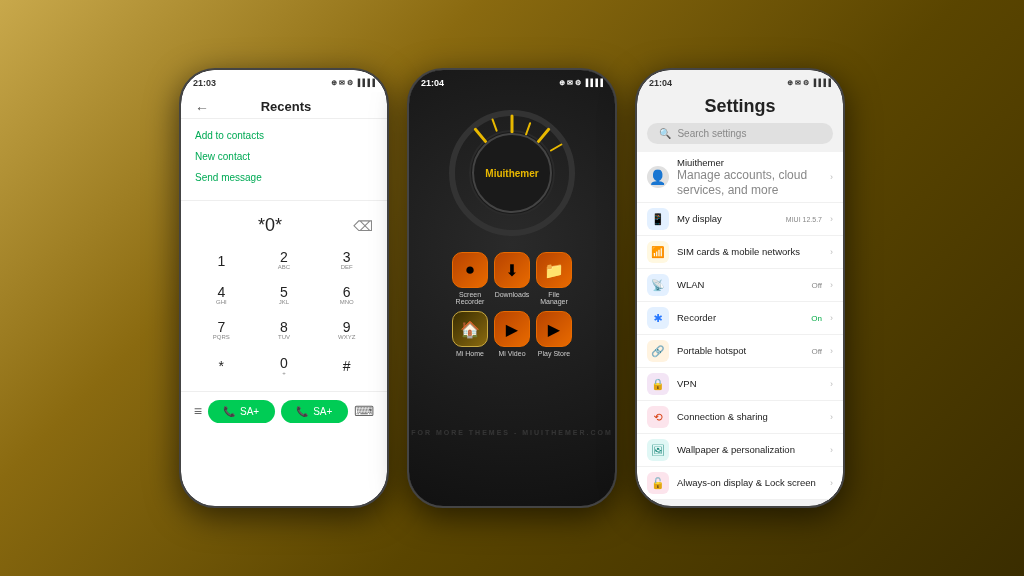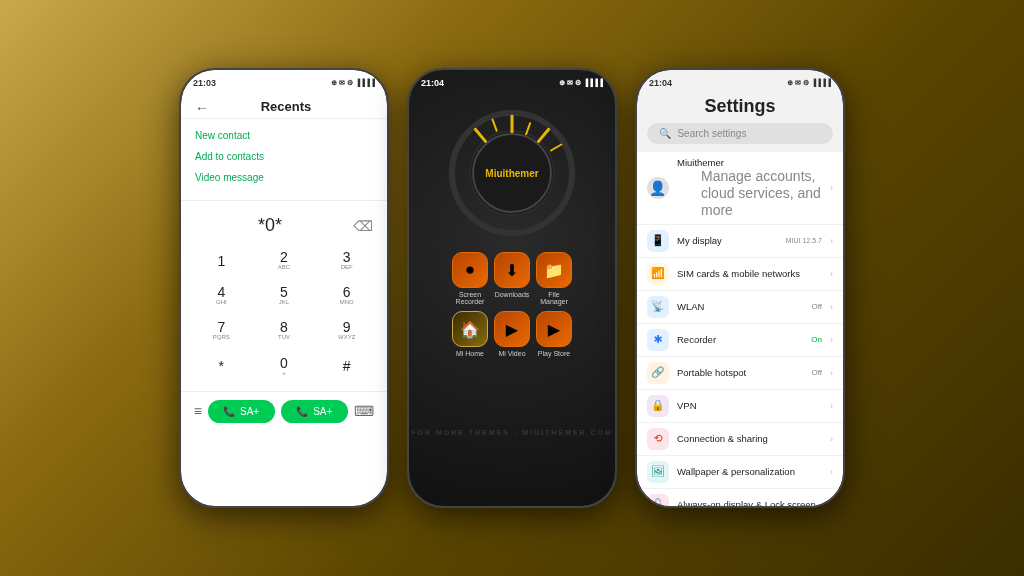--- a/index.html
+++ b/index.html
@@ -237,21 +237,21 @@
       height: 22px;
       border-radius: 6px;
       display: flex;
       align-items: center;
       justify-content: center;
       font-size: 11px;
       flex-shrink: 0;
     }
     .settings-item-text { flex: 1; }
     .settings-item-title { font-size: 9.5px; font-weight: 500; color: #222; line-height: 1.2; }
-    .settings-item-sub { font-size: 14px; color: #888; line-height: 1.2; margin-left: 24px; }
+    .settings-item-sub { font-size: 12px; color: #888; line-height: 1.2; }
     .settings-item-right { font-size: 8px; color: #888; display: flex; align-items: center; gap: 3px; }
     .chevron { font-size: 9px; color: #bbb; }
     .status-on { color: #00aa44; }
     .status-off { color: #888; }
     .miui-badge { font-size: 7px; color: #888; }
 
     .icon-orange { background: #fff3e0; }
     .icon-blue { background: #e3f0ff; }
     .icon-teal { background: #e0f7f5; }
     .icon-gold { background: #fff8e1; }
@@ -282,23 +282,23 @@
       <span class="status-time">21:03</span>
       <span class="status-icons">⊕ ✉ ⚙ ▐▐▐▐</span>
     </div>
 
     <div class="dialer-header">
       <span class="dialer-back">←</span>
       <span class="dialer-title">Recents</span>
     </div>
 
     <div class="dialer-options">
+      <span class="dialer-option">Add to contacts</span>
       <span class="dialer-option">New contact</span>
-      <span class="dialer-option">Add to contacts</span>
-      <span class="dialer-option">Video message</span>
+      <span class="dialer-option">Send message</span>
     </div>
 
     <div class="dialer-divider"></div>
 
     <div class="dialer-display">
       <span class="dialer-number">*0*</span>
       <span class="dialer-del">⌫</span>
     </div>
 
     <div class="keypad">

